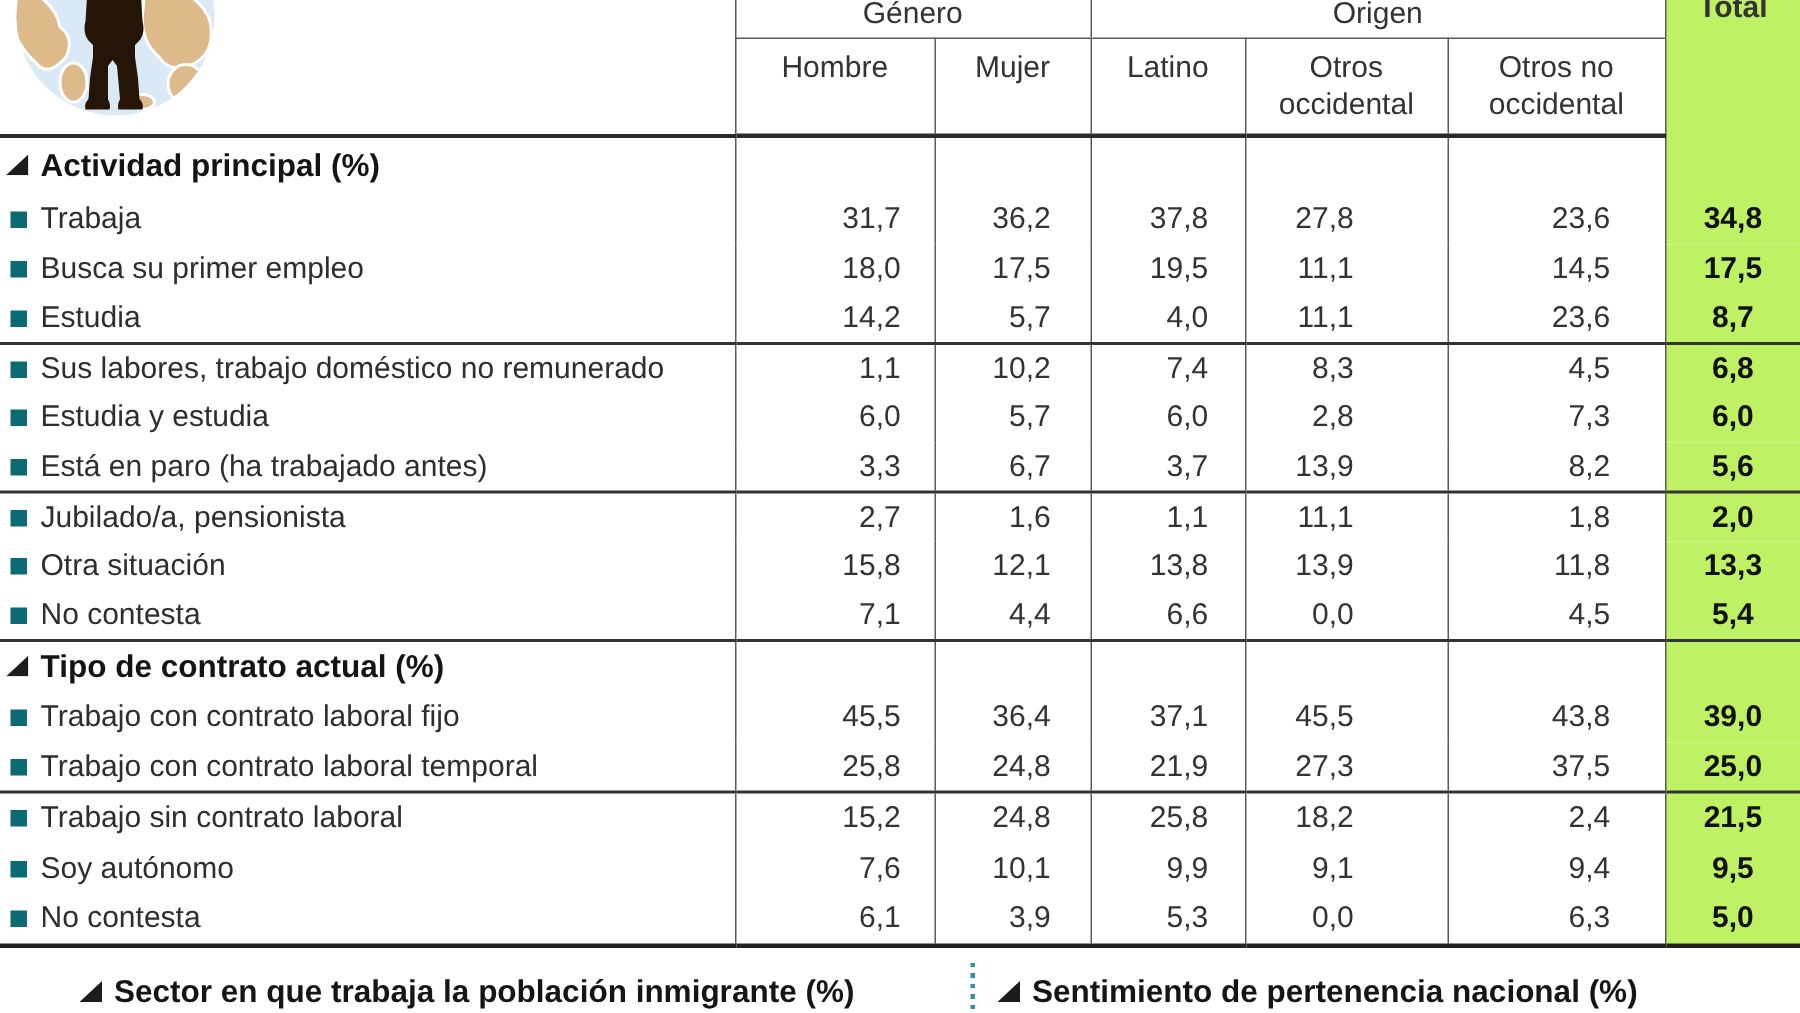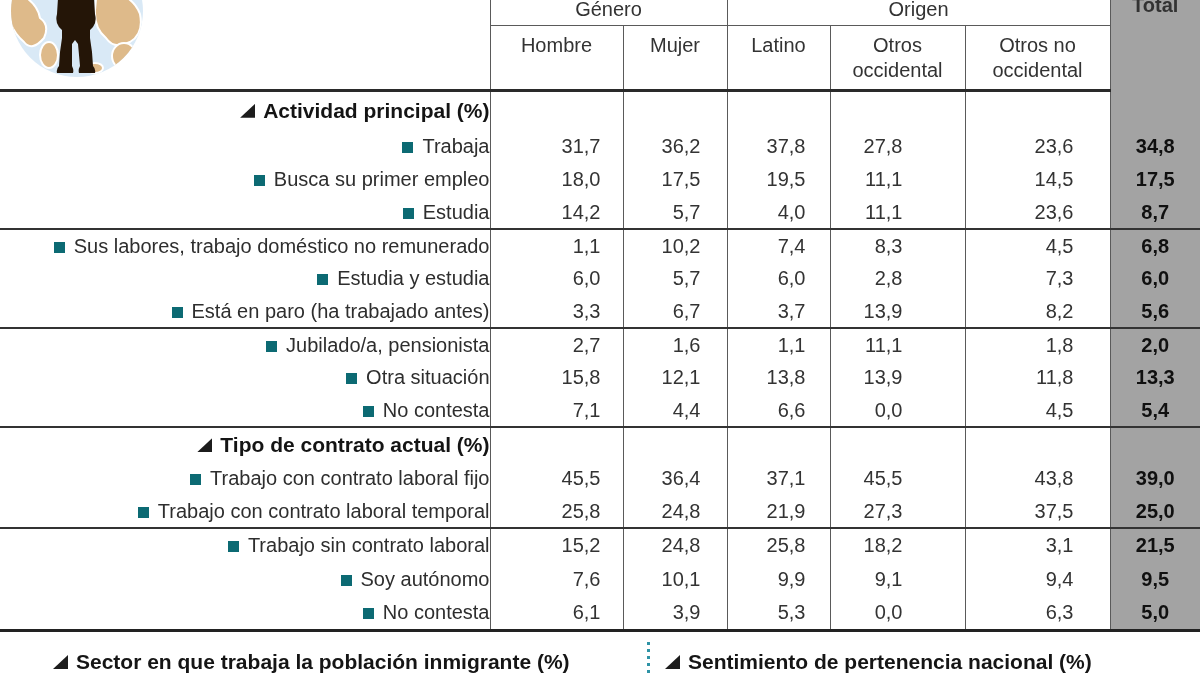--- a/index.html
+++ b/index.html
@@ -20,27 +20,27 @@
   .cut{display:block;margin-top:-6px;line-height:22px;font-size:20px;color:#333;}
   .sub{
     border-left:1px solid #5a5a5a;border-bottom:3px solid #2a2a2a;
     text-align:center;vertical-align:top;padding-top:7px;line-height:25px;
     font-size:20px;color:#333;
   }
   .hdr-total{vertical-align:top;font-weight:normal;}
 
   
   tr.r40{height:40px;} tr.r35{height:35px;} tr.r33{height:33px;} tr.r34{height:34px;}
-  .lab{padding-left:7px;text-align:right;color:#2e2e2e;}
+  .lab{padding-left:7px;text-align:left;color:#2e2e2e;}
   tr.sect .lab{font-weight:bold;font-size:21px;color:#141414;padding-left:4px;}
   .num{border-left:1px solid #5a5a5a;text-align:right;color:#333;}
   .v0{padding-right:22px;} .v1{padding-right:26px;} .v2{padding-right:24px;}
   .v3{padding-right:62px;} .v4{padding-right:36px;}
   .tot{
-    border-left:1px solid #5a5a5a;background:#a3a3a3;
+    border-left:1px solid #5a5a5a;background:#bef264;
     text-align:center;font-weight:bold;color:#101010;
   }
   tr.sep td{border-top:2px solid #333333;}
   tr.last td{border-bottom:3px solid #222222;}
 
   
   .bullet{display:inline-block;width:11px;height:11px;background:#0c6a73;margin-right:9px;}
   .tri{
     display:inline-block;width:15px;height:14px;background:#1c1c1c;
     clip-path:polygon(100% 0,100% 100%,0 100%);margin-right:8px;
@@ -230,21 +230,21 @@
     <td class="num v3">27,3</td>
     <td class="num v4">37,5</td>
     <td class="tot">25,0</td>
   </tr>
   <tr class="r34 sep">
     <td class="lab"><span class="bullet"></span><span>Trabajo sin contrato laboral</span></td>
     <td class="num v0">15,2</td>
     <td class="num v1">24,8</td>
     <td class="num v2">25,8</td>
     <td class="num v3">18,2</td>
-    <td class="num v4">3,1</td>
+    <td class="num v4">2,4</td>
     <td class="tot">21,5</td>
   </tr>
   <tr class="r34">
     <td class="lab"><span class="bullet"></span><span>Soy autónomo</span></td>
     <td class="num v0">7,6</td>
     <td class="num v1">10,1</td>
     <td class="num v2">9,9</td>
     <td class="num v3">9,1</td>
     <td class="num v4">9,4</td>
     <td class="tot">9,5</td>

